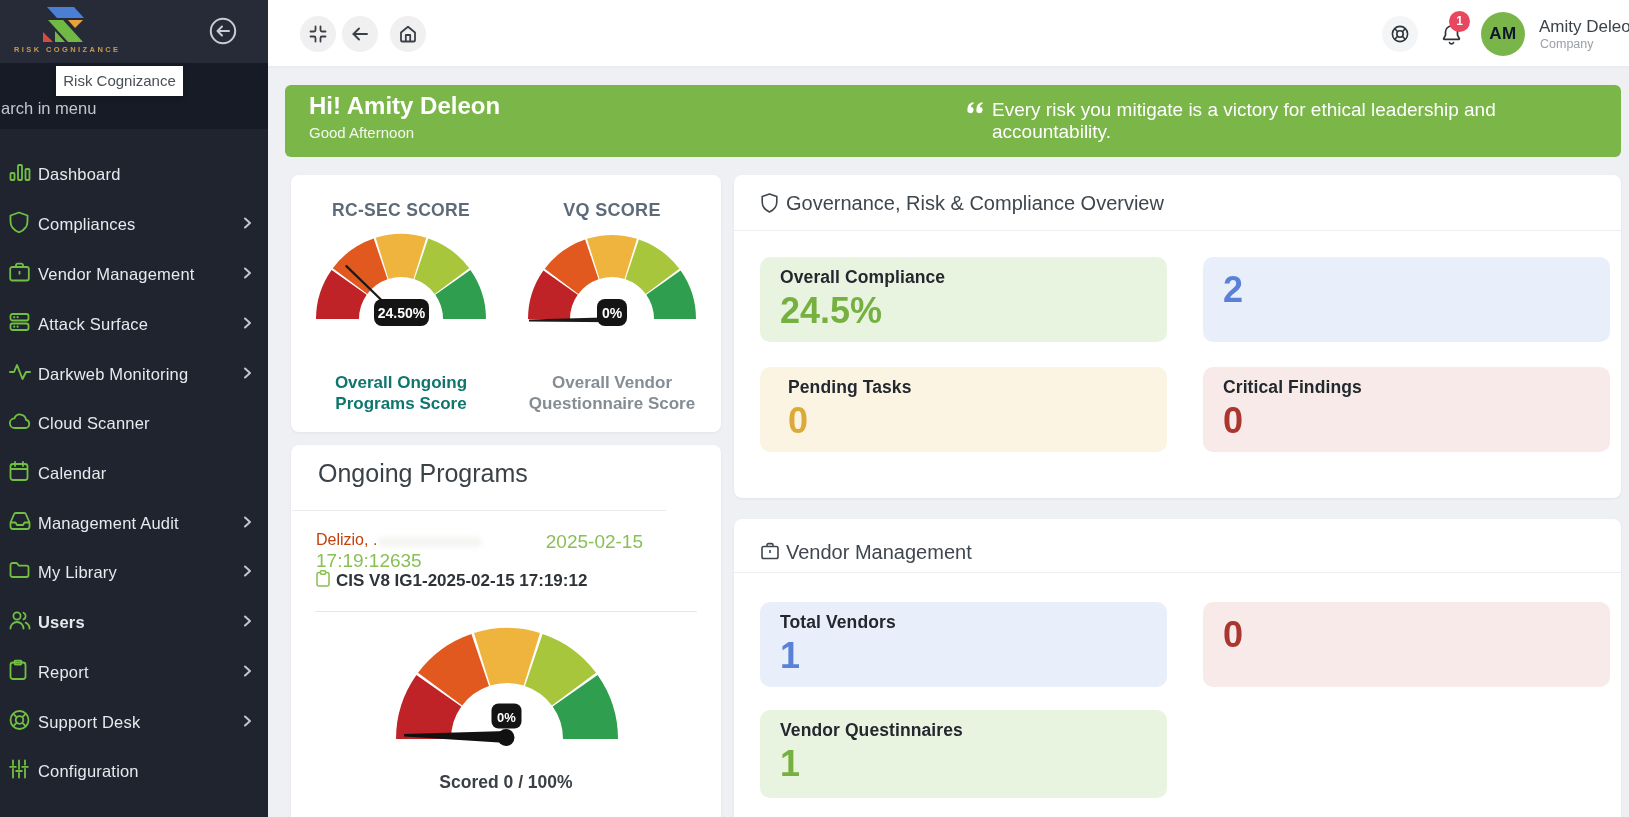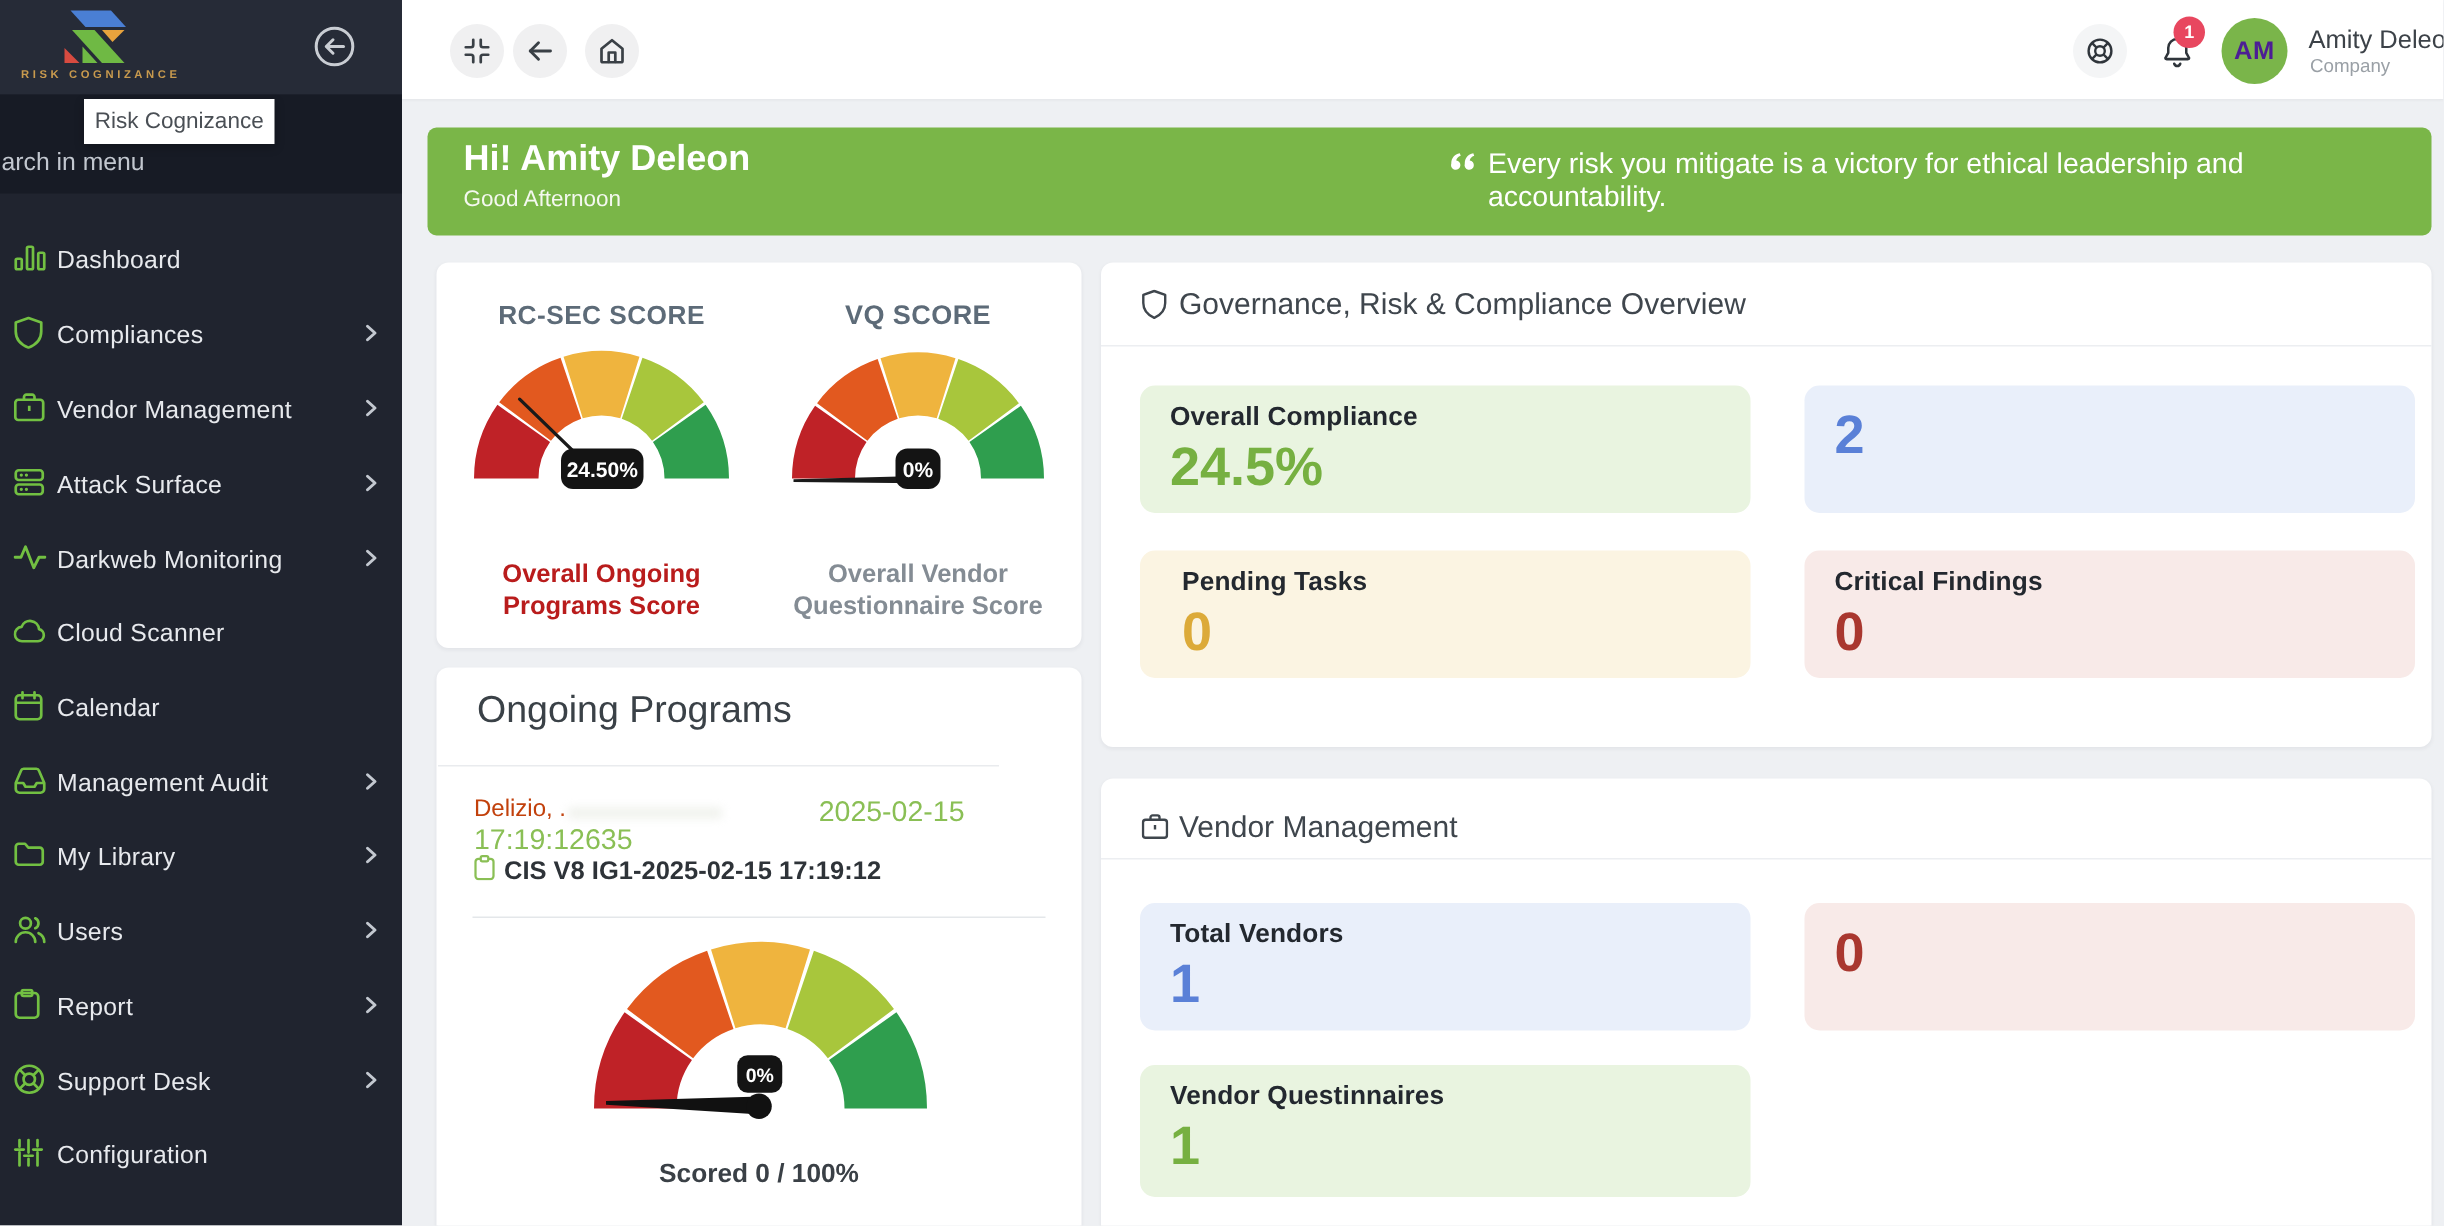--- a/index.html
+++ b/index.html
@@ -42,21 +42,21 @@
 <svg class="abs" style="left:1390px; top:24px;" width="20" height="20" viewBox="0 0 20 20" fill="none" stroke="#2f353b" stroke-width="1.6">
   <circle cx="10" cy="10" r="7.6"></circle>
     <circle cx="10" cy="10" r="3.2"></circle>
   <path d="M4.8 4.8 L7.7 7.7 M15.2 4.8 L12.3 7.7 M4.8 15.2 L7.7 12.3 M15.2 15.2 L12.3 12.3"></path>
 </svg>
 <svg class="abs" style="left:1440px; top:23px;" width="23" height="24" viewBox="0 0 23 24" fill="none" stroke="#2f353b" stroke-width="1.7" stroke-linecap="round" stroke-linejoin="round">
   <path d="M11.5 3 a6 6 0 0 0 -6 6 v3.2 l-1.8 3.3 a0.6 0.6 0 0 0 .5 .9 h14.6 a0.6 0.6 0 0 0 .5 -.9 l-1.8 -3.3 V9 a6 6 0 0 0 -6 -6 Z"></path>
   <path d="M9.5 19.5 a2.1 2.1 0 0 0 4 0"></path>
 </svg>
 <div class="abs" style="left:1449px; top:11px; width:21px; height:21px; border-radius:50%; background:#e8475f; color:#fff; font-size:12px; font-weight:bold; text-align:center; line-height:21px;">1</div>
-<div class="abs" style="left:1481px; top:12px; width:44px; height:44px; border-radius:50%; background:#7ab54a; color:#4c1d95; font-size:17px; font-weight:bold; text-align:center; line-height:44px; letter-spacing:.5px;">AM</div>
+<div class="abs" style="left:1481px; top:12px; width:44px; height:44px; border-radius:50%; background:#7ab54a; color:#0f172a; font-size:17px; font-weight:bold; text-align:center; line-height:44px; letter-spacing:.5px;">AM</div>
 <div class="abs" style="left:1539px; top:17px; font-size:17px; color:#3c4248; white-space:nowrap;">Amity Deleon</div>
 <div class="abs" style="left:1540px; top:37px; font-size:12.5px; color:#9aa0a6; white-space:nowrap;">Company</div>
 
 <div class="abs" style="left:0; top:0; width:268px; height:817px; background:#20242f;"></div>
 <div class="abs" style="left:0; top:0; width:268px; height:63px; background:#262b37;"></div>
 <div class="abs" style="left:0; top:63px; width:268px; height:66px; background:#171b25;"></div>
 
 <svg class="abs" style="left:42px; top:5px;" width="44" height="38" viewBox="0 0 44 38">
   <polygon points="5,2 32,2 42,13 15,13" fill="#4a7fd4"></polygon>
   <polygon points="26,15 41,15 33,23" fill="#e8a33d"></polygon>
@@ -151,21 +151,21 @@
   </div>
 <div class="mrow" style="top:547px;">
     <span class="mi"><svg width="21" height="18" viewBox="0 0 21 18" fill="none" stroke="#72c042" stroke-width="1.8" stroke-linejoin="round">
         <path d="M1.5 4 a2 2 0 0 1 2 -2 h4.2 l2.2 2.6 h7.6 a2 2 0 0 1 2 2 V14 a2 2 0 0 1 -2 2 h-14 a2 2 0 0 1 -2 -2 Z"></path>
       </svg></span>
     <span class="mt">My Library</span>
     <span class="ch"><svg width="10" height="12" viewBox="0 0 10 12" fill="none" stroke="#c3c8d0" stroke-width="2" stroke-linecap="round" stroke-linejoin="round">
         <path d="M3 1.5 L8 6 L3 10.5"></path>
       </svg></span>
   </div>
-<div class="mrow" style="top:597px;">
+<div class="mrow" style="top:597px;font-weight:bold;">
     <span class="mi"><svg width="22" height="20" viewBox="0 0 22 20" fill="none" stroke="#72c042" stroke-width="1.8" stroke-linecap="round" stroke-linejoin="round">
         <circle cx="8" cy="6" r="3.6"></circle>
         <path d="M1.5 18.5 a6.5 6.5 0 0 1 13 0"></path>
         <path d="M14.5 2.7 a3.6 3.6 0 0 1 0 6.6"></path>
         <path d="M16.7 12.6 a6.5 6.5 0 0 1 3.8 5.9"></path>
       </svg></span>
     <span class="mt">Users</span>
     <span class="ch"><svg width="10" height="12" viewBox="0 0 10 12" fill="none" stroke="#c3c8d0" stroke-width="2" stroke-linecap="round" stroke-linejoin="round">
         <path d="M3 1.5 L8 6 L3 10.5"></path>
       </svg></span>
@@ -228,21 +228,21 @@
     <path d="M528.0 319.0 A84 84 0 0 1 543.4 270.5 L577.7 294.7 A42 42 0 0 0 570.0 319.0 Z" fill="#bf2227"></path>
     <path d="M544.7 268.8 A84 84 0 0 1 585.1 239.4 L598.5 279.2 A42 42 0 0 0 578.3 293.9 Z" fill="#e2591f"></path>
     <path d="M587.0 238.8 A84 84 0 0 1 637.0 238.8 L624.5 278.9 A42 42 0 0 0 599.5 278.9 Z" fill="#efb43e"></path>
     <path d="M638.9 239.4 A84 84 0 0 1 679.3 268.8 L645.7 293.9 A42 42 0 0 0 625.5 279.2 Z" fill="#a8c63c"></path>
     <path d="M680.6 270.5 A84 84 0 0 1 696.0 319.0 L654.0 319.0 A42 42 0 0 0 646.3 294.7 Z" fill="#2f9e4e"></path>
     <polygon points="612,317.3 529,319.5 529,321.4 612,322.2" fill="#1a1a1a"></polygon>
     <rect x="597" y="299" width="30" height="27" rx="8" fill="#141414"></rect>
     <text x="612" y="318" font-size="14" font-weight="bold" fill="#fff" text-anchor="middle" font-family="Liberation Sans, sans-serif">0%</text>
   </g>
 </svg>
-<div class="abs" style="left:291px; top:372px; width:220px; text-align:center; font-size:17px; font-weight:bold; color:#b91c1c; line-height:21px;">Overall Ongoing<br>Programs Score</div>
+<div class="abs" style="left:291px; top:372px; width:220px; text-align:center; font-size:17px; font-weight:bold; color:#0f766e; line-height:21px;">Overall Ongoing<br>Programs Score</div>
 <div class="abs" style="left:502px; top:372px; width:220px; text-align:center; font-size:17px; font-weight:bold; color:#848c94; line-height:21px;">Overall Vendor<br>Questionnaire Score</div>
 
 <div class="card" style="left:291px; top:445px; width:430px; height:385px;"></div>
 <div class="abs" style="left:318px; top:459px; font-size:25px; color:#3a4147;">Ongoing Programs</div>
 <div class="abs" style="left:292px; top:510px; width:374px; height:1px; background:#e9ebee;"></div>
 <div class="abs" style="left:316px; top:531px; font-size:16px; color:#c2410c;">Delizio, .</div>
 <div class="abs" style="left:378px; top:538px; width:104px; height:8px; border-radius:4px; background:#d7dccf; filter:blur(3px); opacity:.35;"></div>
 <div class="abs" style="left:539px; top:531px; width:104px; text-align:right; font-size:19px; color:#8abf55;">2025-02-15</div>
 <div class="abs" style="left:316px; top:549.5px; font-size:19px; color:#8abf55;">17:19:12635</div>
 <svg class="abs" style="left:316px; top:570px;" width="14" height="17" viewBox="0 0 14 17" fill="none" stroke="#8abf55" stroke-width="1.5">

